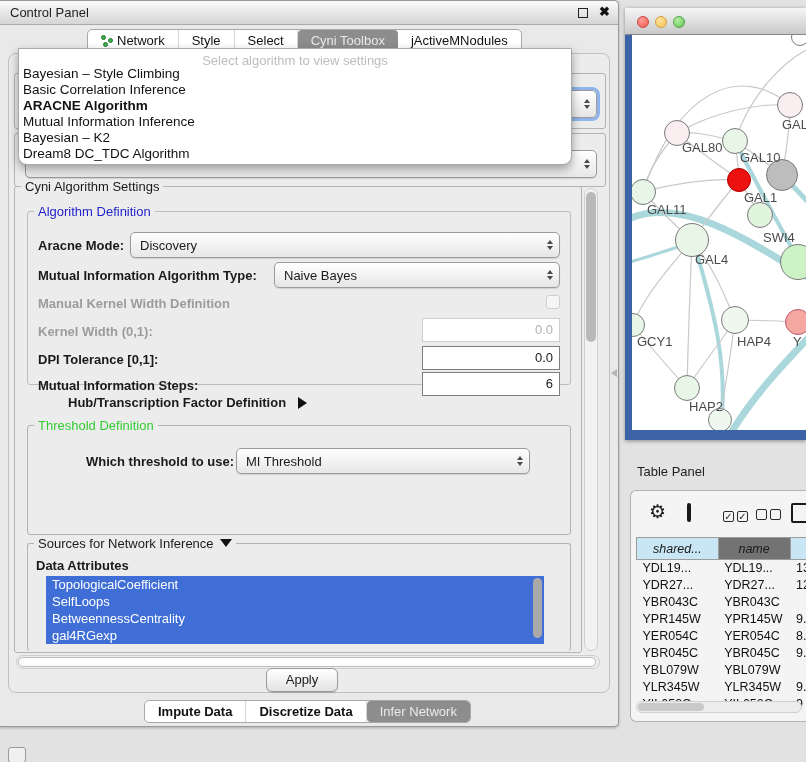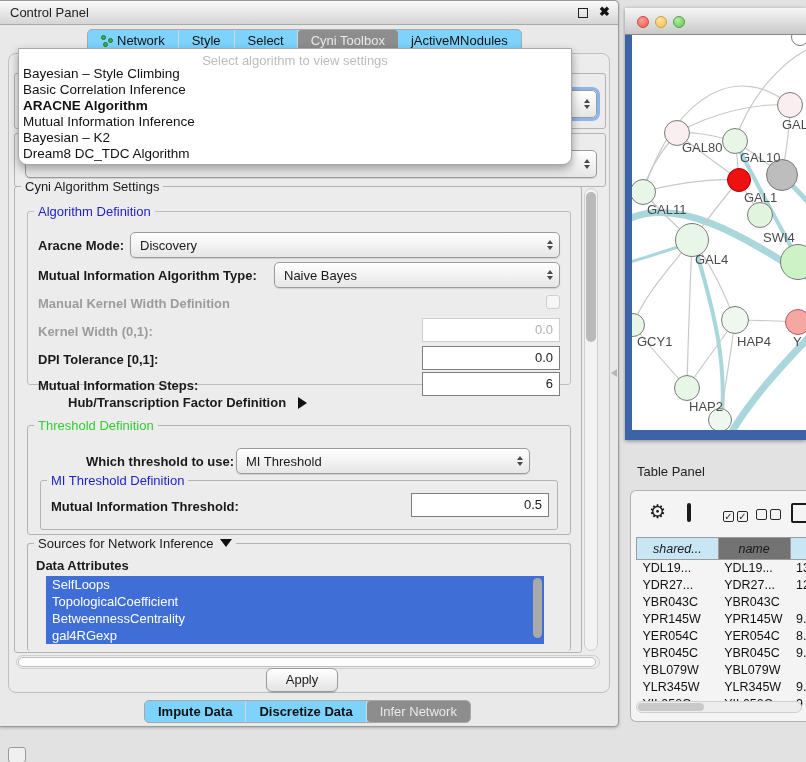--- a/index.html
+++ b/index.html
@@ -9,21 +9,21 @@
   
   #control-window { position:absolute; left:0; top:8; width:619px; height:727px;
     background:#e9e9e9; border:1px solid #9a9a9a; border-left:none; border-radius:0 5px 5px 0;
     box-shadow:0 1px 3px rgba(0,0,0,.25); }
   .titlebar { position:absolute; left:0; top:0; right:0; height:24px;
     background:linear-gradient(#fafafa,#d5d5d5); border-bottom:1px solid #aaa; border-radius:0 5px 0 0; }
   .titlebar .title { position:absolute; left:10px; top:0; line-height:24px; color:#222; }
   .float-icon { position:absolute; right:30px; top:7px; width:10px; height:10px; border:1.5px solid #222; }
   .close-icon { position:absolute; right:8px; top:3px; font-size:13px; font-weight:bold; color:#111; }
 
-  .tabbar { position:absolute; display:flex; background:#7dd3fc; border:1px solid #a8a8a8;
+  .tabbar { position:absolute; display:flex; background:#ffffff; border:1px solid #a8a8a8;
     border-radius:5px; overflow:hidden; height:23px; }
   .tabbar .tab { padding:0 13px; line-height:21px; color:#111; border-right:1px solid #d5d5d5;
     white-space:nowrap; display:flex; align-items:center; gap:4px; }
   .tabbar .tab:last-child { border-right:none; }
   .tabbar .tab.sel { background:#8d8d8d; color:#e9e9e9; border-radius:4px; border-right:none; }
   .net-icon { display:inline-block; width:12px; height:12px; position:relative; }
   .net-icon i { position:absolute; width:5px; height:5px; border-radius:50%; background:#3fae4a; border:1px solid #1c7a2a;}
   .net-icon i:nth-child(1){left:0;top:0} .net-icon i:nth-child(2){right:0;top:3px} .net-icon i:nth-child(3){left:2px;bottom:0}
 
   #content-panel { position:absolute; left:8px; top:52px; width:602px; height:640px;
@@ -222,35 +222,30 @@
 
       <span class="lbl" style="left:58px; top:28px;">Which threshold to use:</span>
       <div class="combo" style="left:208px; top:22px; width:294px; height:26px;">
         <span>MI Threshold</span>
         <span class="arrows">
             <span class="au"></span>
             <span class="ad"></span>
           </span>
       </div>
 
-      <div class="gb" style="left:12px; top:54px; width:518px; height:50px;">
-        <span class="t blue">MI Threshold Definition</span>
-        <span class="lbl" style="left:10px; top:18px;">Mutual Information Threshold:</span>
-        <div class="inp" style="right:8px; top:12px; width:138px; height:24px;">0.5</div>
-      </div>
     </div>
 
     <div class="gb" style="left:12px; top:356px; width:544px; height:108px; border-bottom:none;">
       <span class="t">
         <span>Sources for Network Inference</span><span class="tri-down"></span>
       </span>
       <span class="lbl" style="left:8px; top:14px;">Data Attributes</span>
       <div id="attr-list" style="left:18px; top:32px; width:498px; height:70px;">
+        <div class="li">TopologicalCoefficient</div>
         <div class="li">SelfLoops</div>
-        <div class="li">TopologicalCoefficient</div>
         <div class="li">BetweennessCentrality</div>
         <div class="li">gal4RGexp</div>
         <div class="lthumb"></div>
       </div>
     </div>
   </div>
 
   <div class="vscroll" style="left:584px; top:187px; width:14px; height:463px;">
     <div class="thumb" style="top:3px; height:150px;"></div>
   </div>

